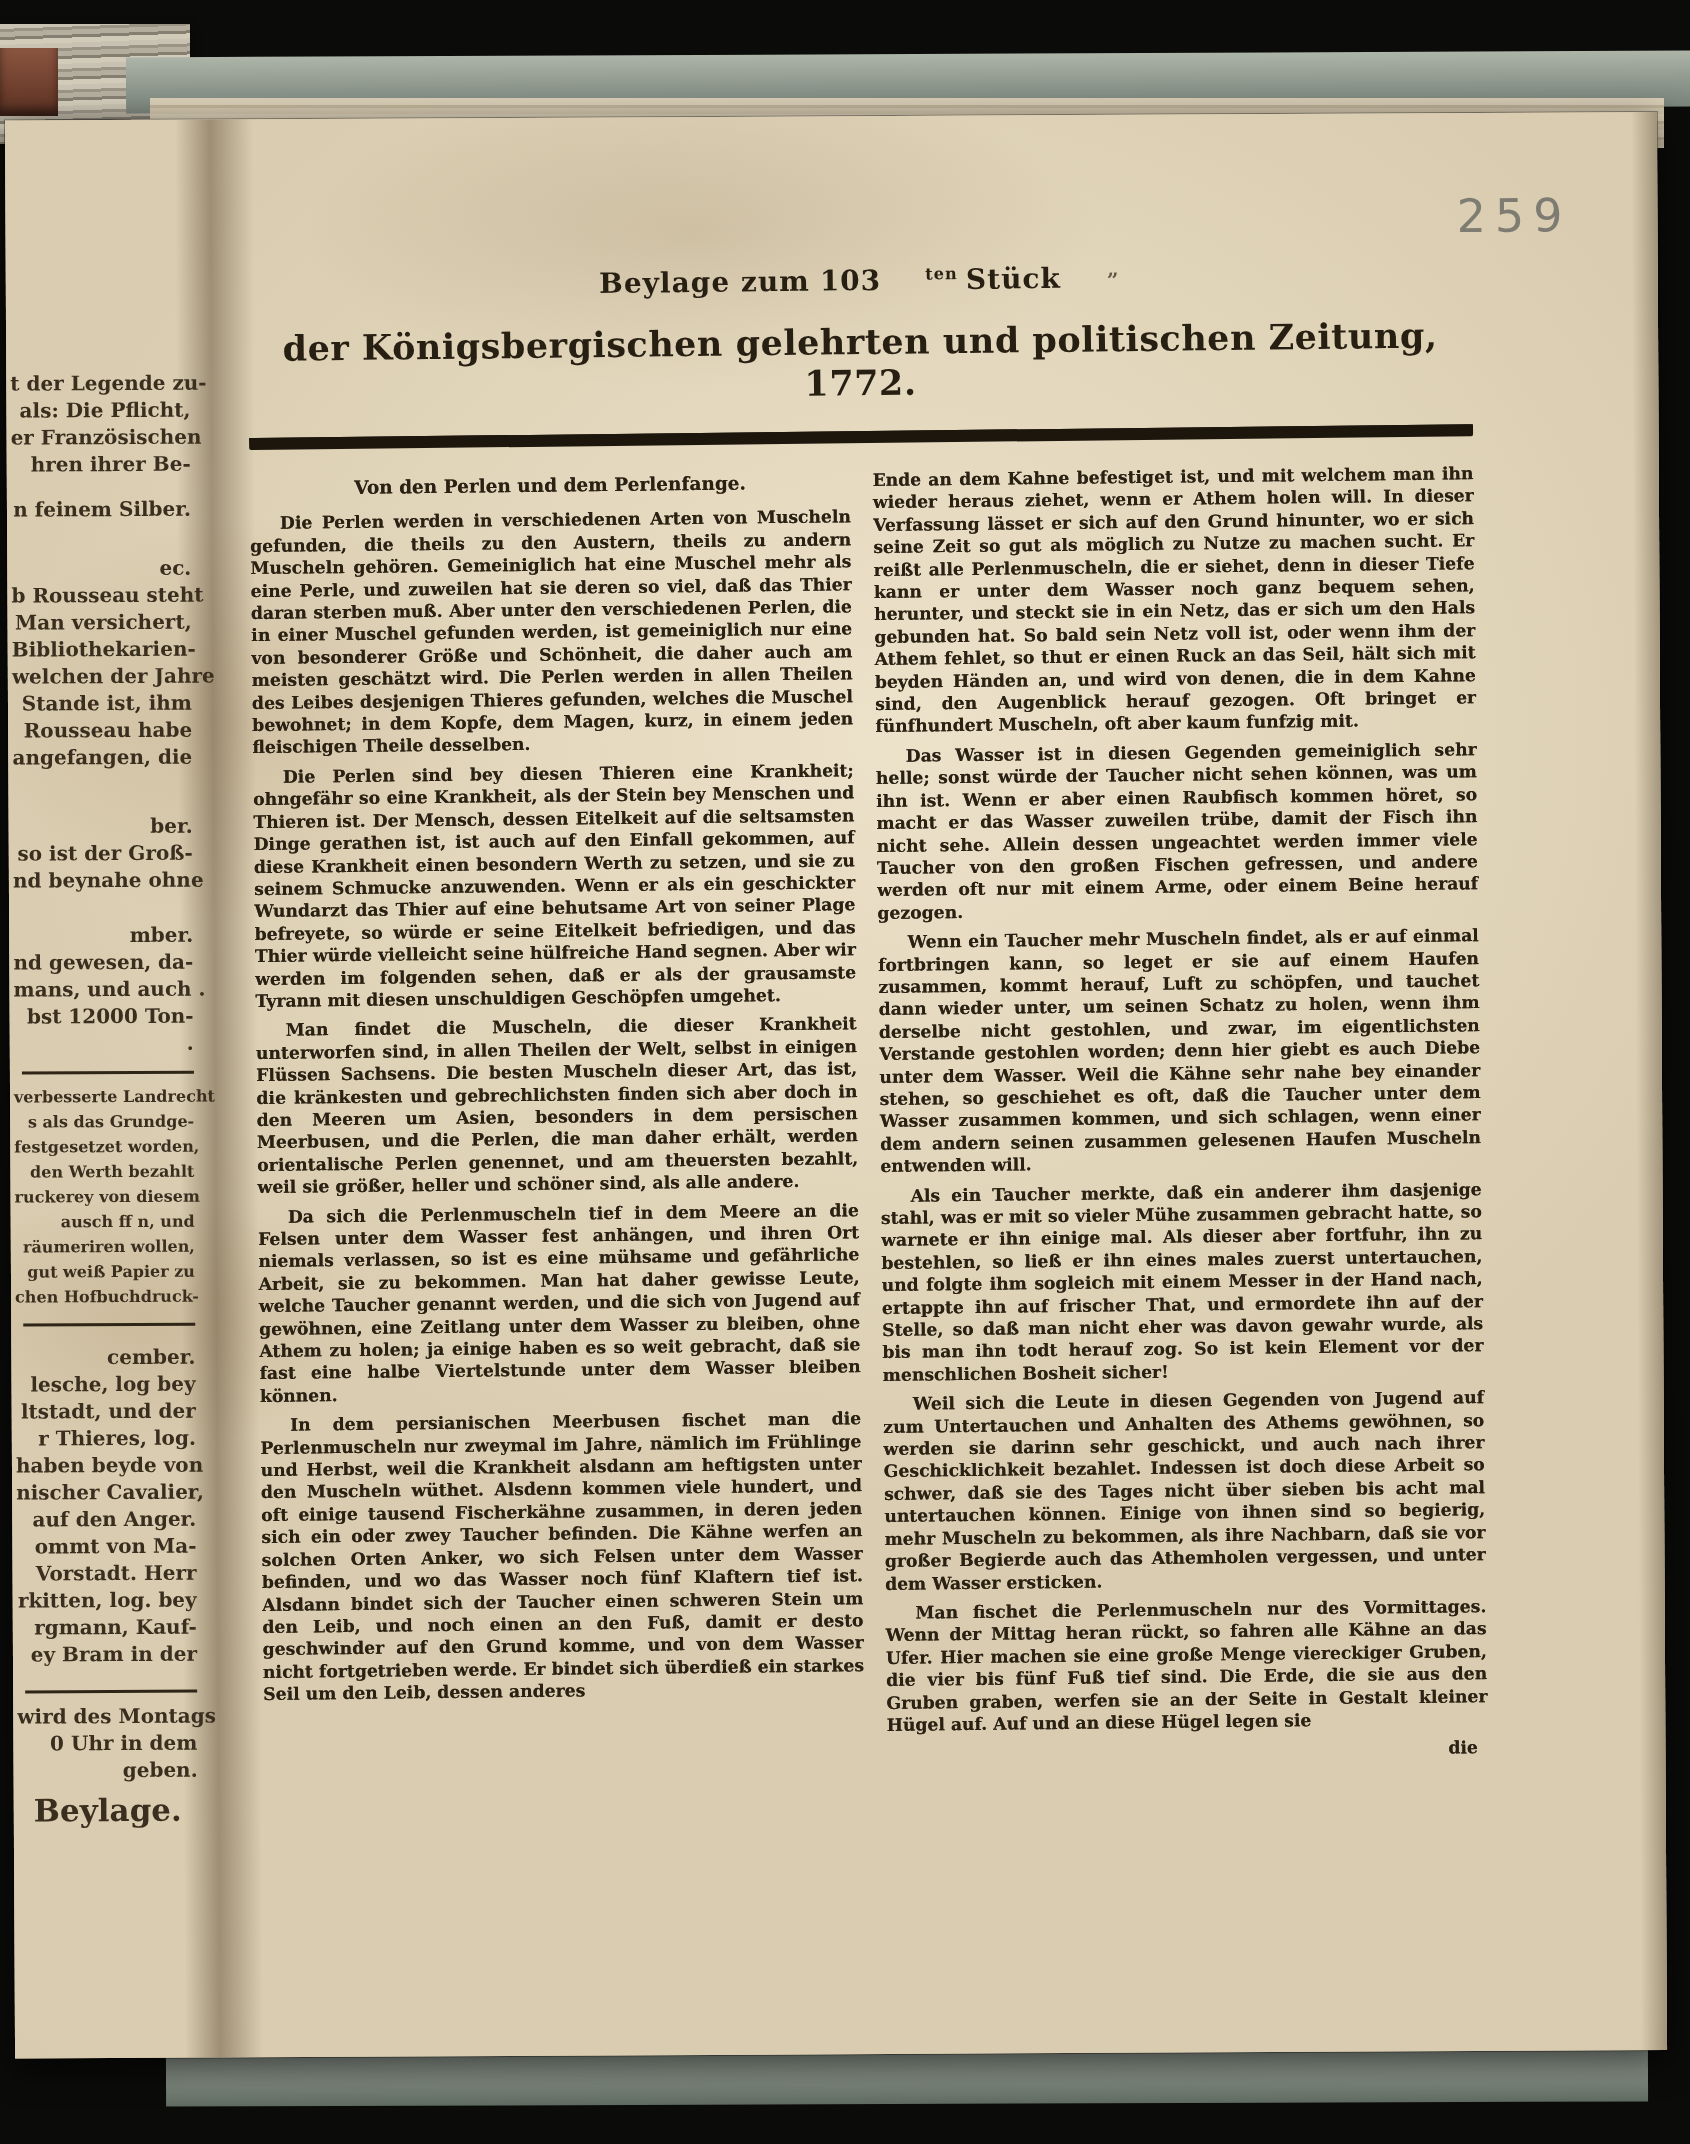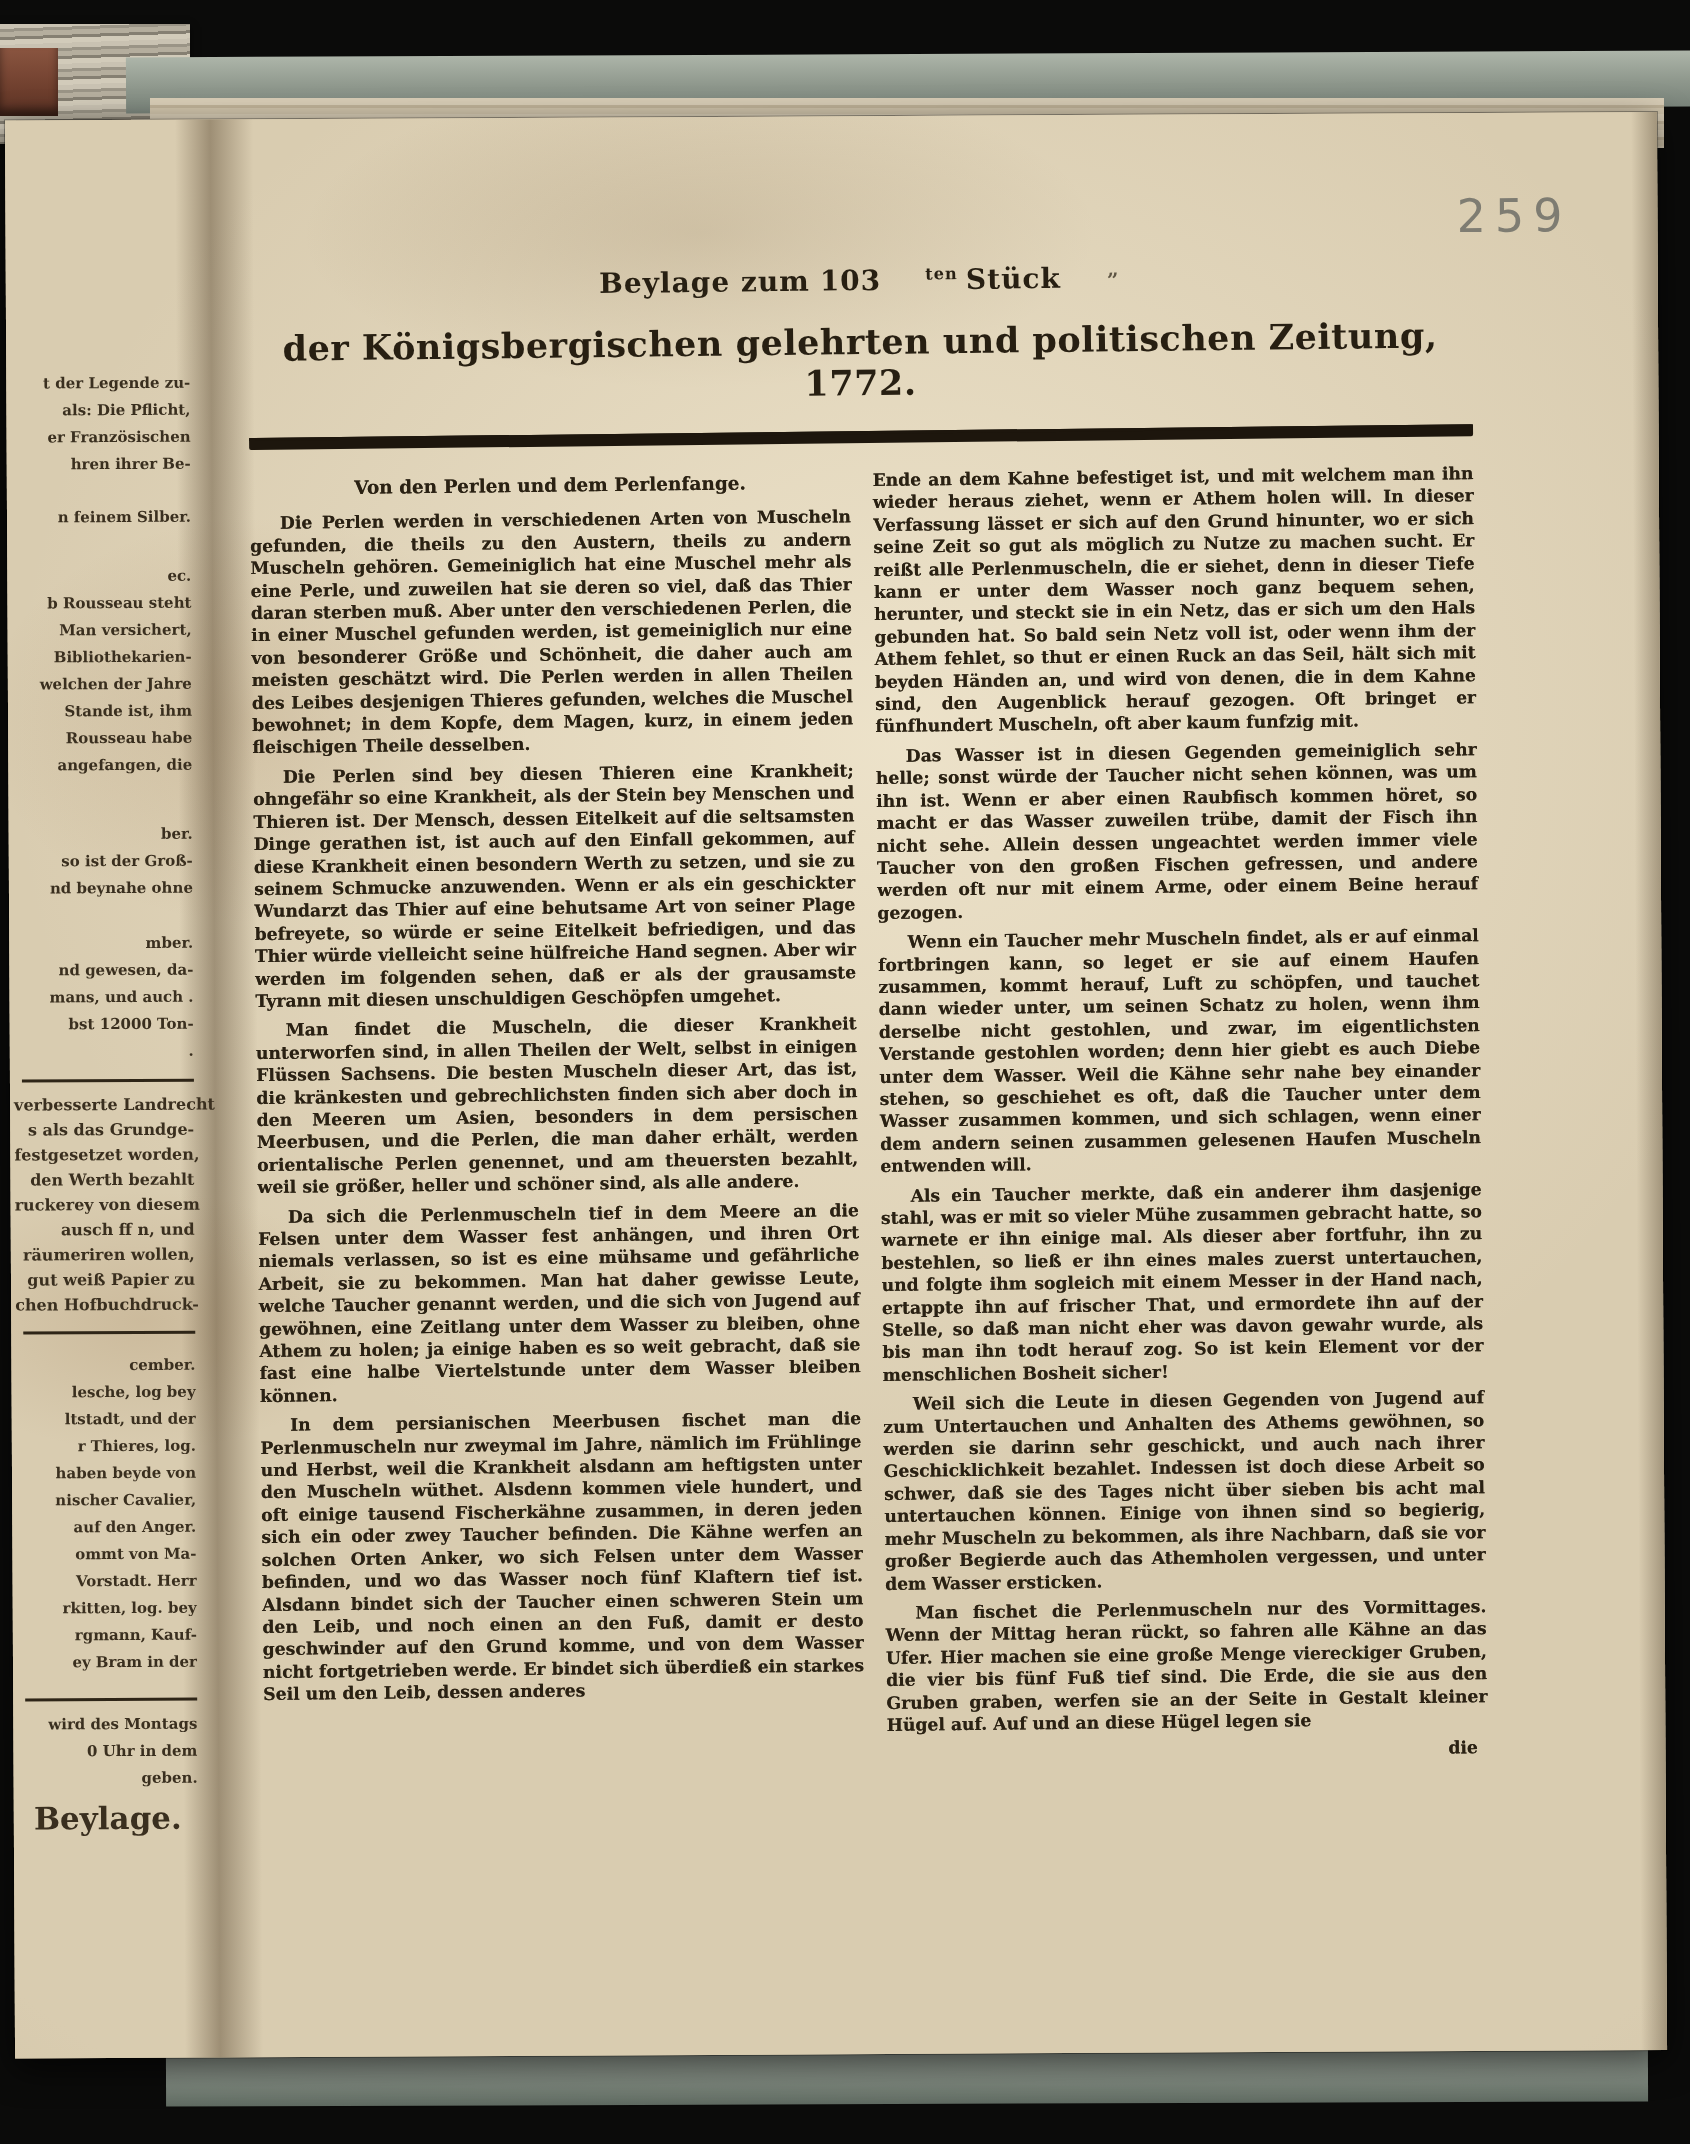--- a/index.html
+++ b/index.html
@@ -58,21 +58,21 @@
   .folio{
     position:absolute;right:86px;top:76px;
     font-family:"DejaVu Sans", sans-serif;font-size:46px;font-weight:400;
     color:#6f6f68;letter-spacing:9px;opacity:.85;
   }
   
   .margin-col{
     position:absolute;left:4px;top:250px;width:180px;
     text-align:right;color:#3a2f1f;font-weight:bold;
   }
-  .margin-line{font-size:15px;line-height:27px;white-space:nowrap;}
+  .margin-line{font-size:20px;line-height:27px;white-space:nowrap;}
   .margin-line.small{font-size:16px;line-height:25px;}
   .margin-line.footer{font-size:31px;line-height:44px;margin-top:4px;padding-right:16px;}
   .margin-rule{border-top:3px solid #2e2517;width:172px;margin:14px 0 10px auto;}
   
   .content{
     position:absolute;left:246px;top:148px;width:1224px;
     color:#271f12;transform:rotate(-0.35deg);
   }
   .h1line{text-align:center;font-size:28px;font-weight:bold;letter-spacing:1px;}
   .h1line .sup{font-size:0.58em;vertical-align:super;margin-left:44px;}
@@ -106,21 +106,21 @@
 <div class="paper">
   <div class="gutter-shadow"></div>
 
   <div class="folio">259</div>
 
   <div class="margin-col">
       <div class="margin-line">t der Legende zu-</div>
       <div class="margin-line">als: Die Pflicht,</div>
       <div class="margin-line">er Französischen</div>
       <div class="margin-line">hren ihrer Be-</div>
-      <div class="margin-line" style="margin-top: 26px;">n feinem Silber.</div>
+      <div class="margin-line" style="margin-top: 18px;">n feinem Silber.</div>
       <div class="margin-line" style="margin-top: 32px;">ec.</div>
       <div class="margin-line">b Rousseau steht</div>
       <div class="margin-line">Man versichert,</div>
       <div class="margin-line">Bibliothekarien-</div>
       <div class="margin-line">welchen der Jahre</div>
       <div class="margin-line">Stande ist, ihm</div>
       <div class="margin-line">Rousseau habe</div>
       <div class="margin-line">angefangen, die</div>
       <div class="margin-line" style="margin-top: 42px;">ber.</div>
       <div class="margin-line">so ist der Groß-</div>

